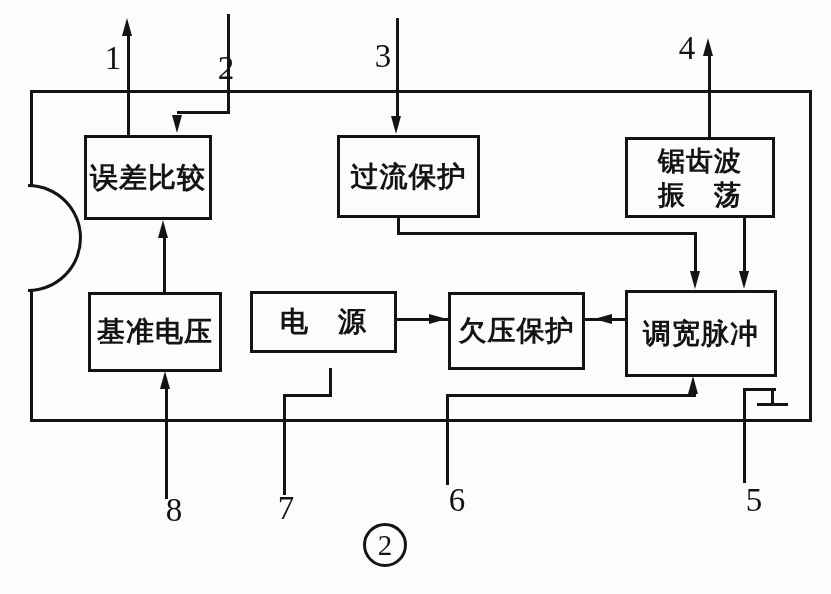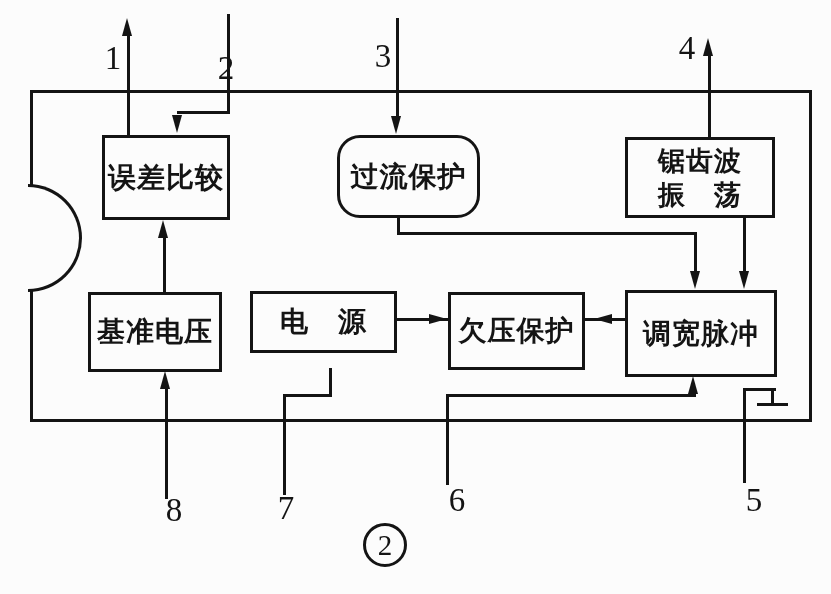--- a/index.html
+++ b/index.html
@@ -39,25 +39,25 @@
   }
 </style>
 </head>
 <body>
 
 <div class="canvas">
 
   <div class="package" style="left:30px;top:90px;width:782px;height:332px;"></div>
   <div class="notch" style="left:28px;top:184px;width:54px;height:108px;"></div>
 
-  <div class="block" style="left:102px;top:135px;width:128px;height:85px;">
+  <div class="block" style="left:84px;top:135px;width:128px;height:85px;">
     <span class="bl">误差比较</span>
   </div>
 
-  <div class="block" style="left:337px;top:135px;width:143px;height:83px;border-radius:23px;">
+  <div class="block" style="left:337px;top:135px;width:143px;height:83px;">
     <span class="bl">过流保护</span>
   </div>
 
   <div class="block saw" style="left:625px;top:137px;width:150px;height:81px;">
     <span class="bl">锯齿波</span>
     <span class="bl">振　荡</span>
   </div>
 
   <div class="block" style="left:88px;top:292px;width:134px;height:80px;">
     <span class="bl">基准电压</span>

